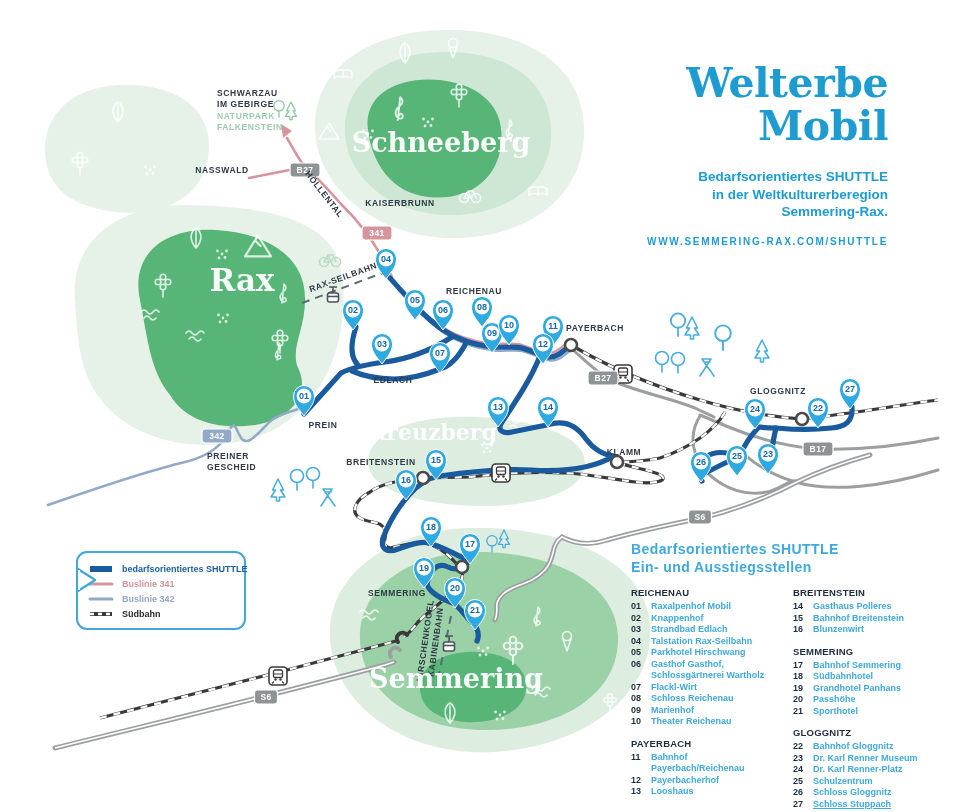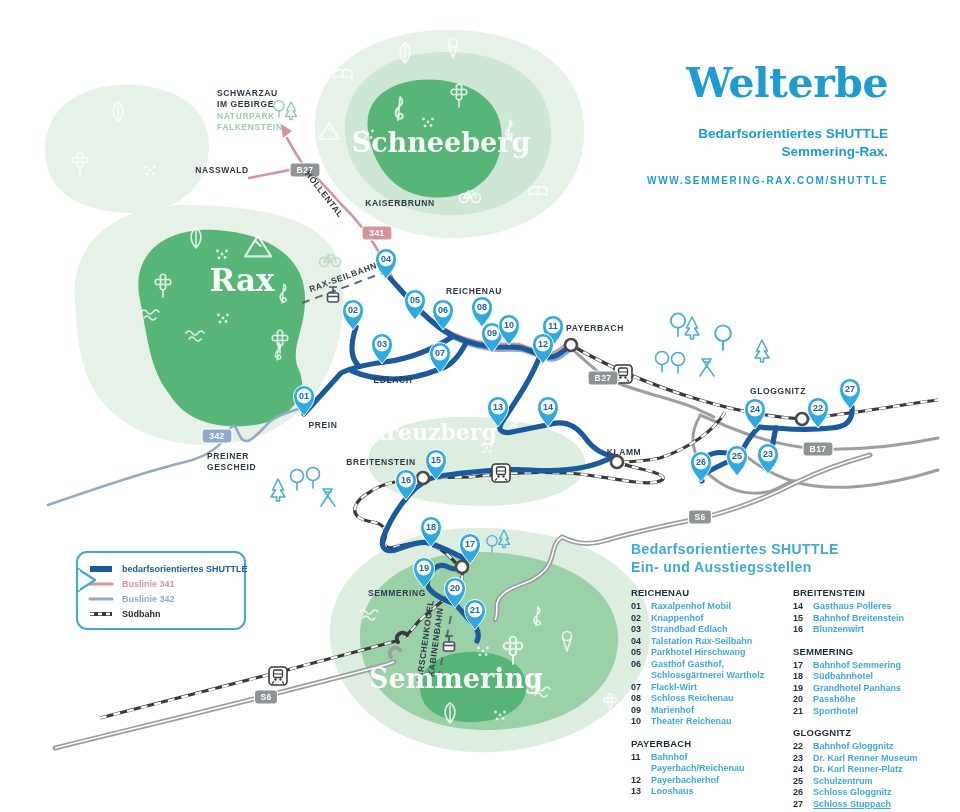--- a/index.html
+++ b/index.html
@@ -532,23 +532,25 @@
       <text x="428" y="641" class="lbl" text-anchor="middle" transform="rotate(-82 428 641)"><tspan x="428" dy="0">HIRSCHENKOGEL</tspan><tspan x="428" dy="10.5">KABINENBAHN</tspan></text>
       <text x="441" y="152" class="mtn" font-size="27" text-anchor="middle">Schneeberg</text>
       <text x="242" y="291" class="mtn" font-size="31" text-anchor="middle">Rax</text>
       <text x="432" y="440" class="mtn" font-size="22" text-anchor="middle">Kreuzberg</text>
       <text x="456" y="688" class="mtn" font-size="27" text-anchor="middle">Semmering</text>
     </svg>
 
   <div class="hdr">
     <div class="t" style="color: rgb(30, 156, 210);">
       <div>Welterbe</div>
+      <div>Mobil</div>
     </div>
     <div class="sub" style="color: rgb(30, 156, 210);">
       <div>Bedarfsorientiertes SHUTTLE</div>
+      <div>in der Weltkulturerberegion</div>
       <div>Semmering-Rax.</div>
     </div>
     <div class="url" style="color: rgb(30, 156, 210);">WWW.SEMMERING-RAX.COM/SHUTTLE</div>
   </div>
 
   <div class="legend" id="legend">
     <svg class="tail" width="20" height="26" viewBox="0 0 20 26">
       <path d="M0,2 C7,7 13,10 17,13 C13,16 7,19 0,24 Z" fill="#fff" stroke="#3FA9DC" stroke-width="2.3" stroke-linejoin="round"></path>
       <rect x="-2" y="3" width="4" height="20" fill="#fff"></rect>
     </svg>

